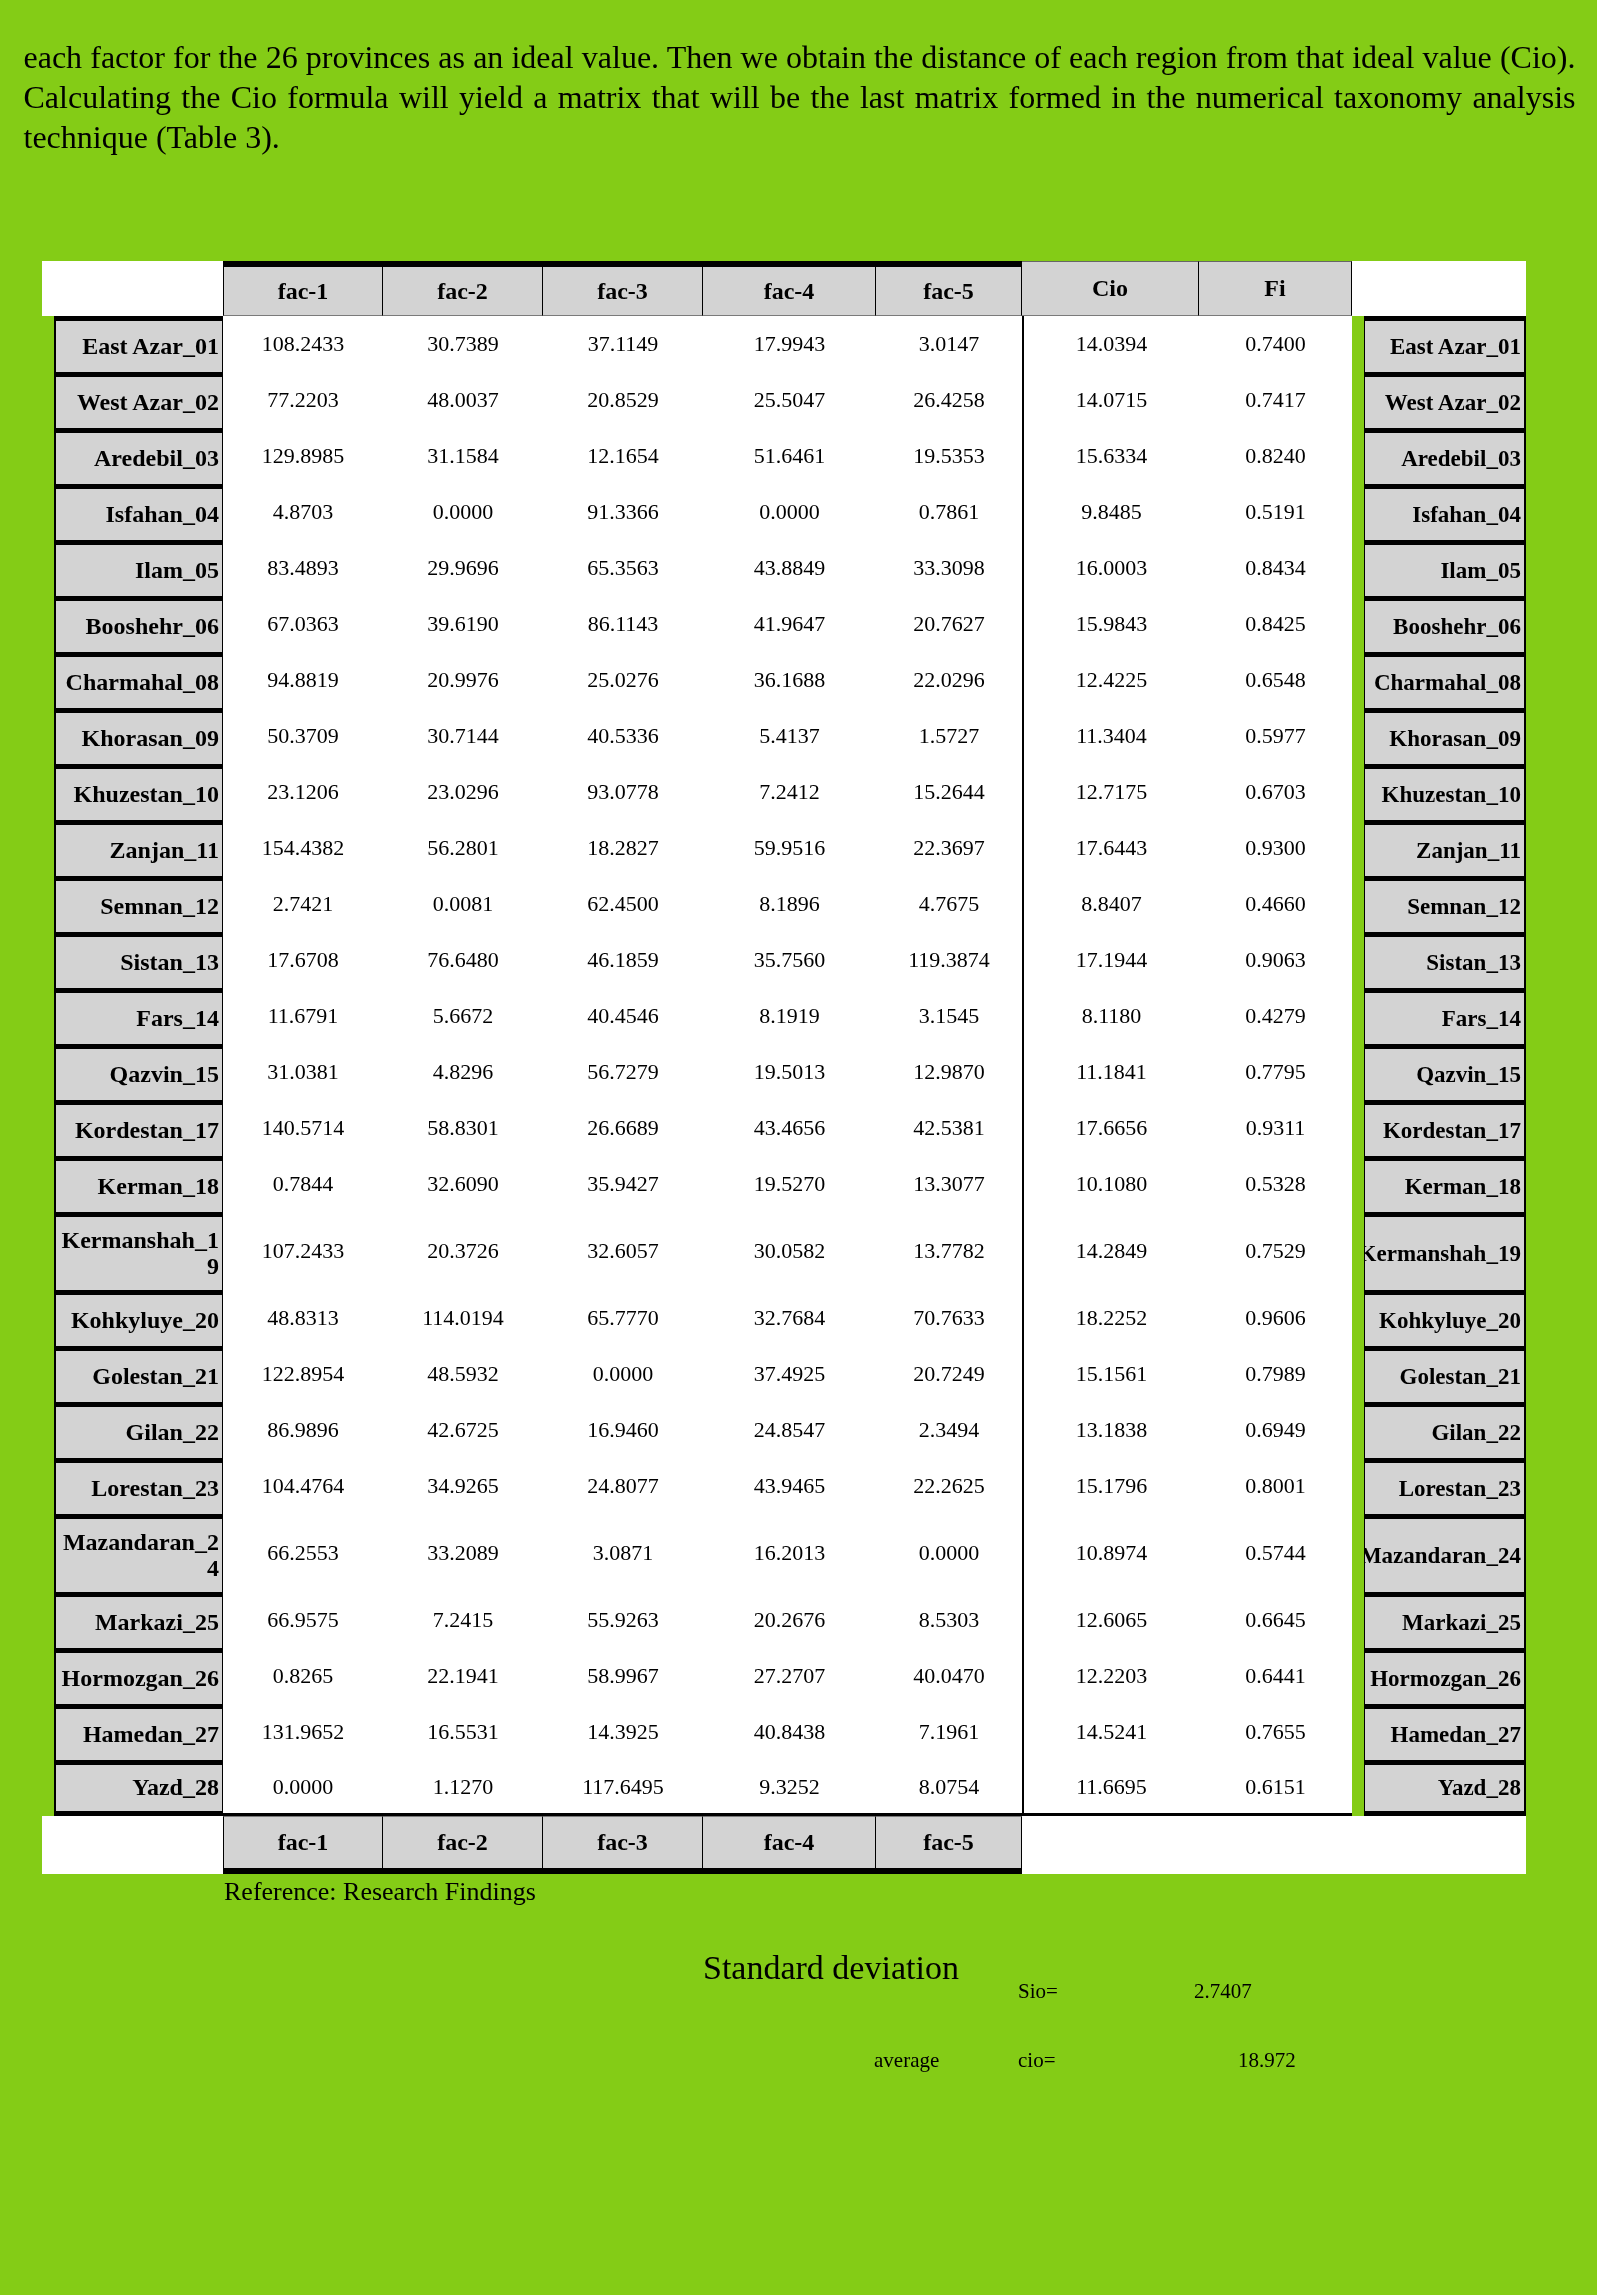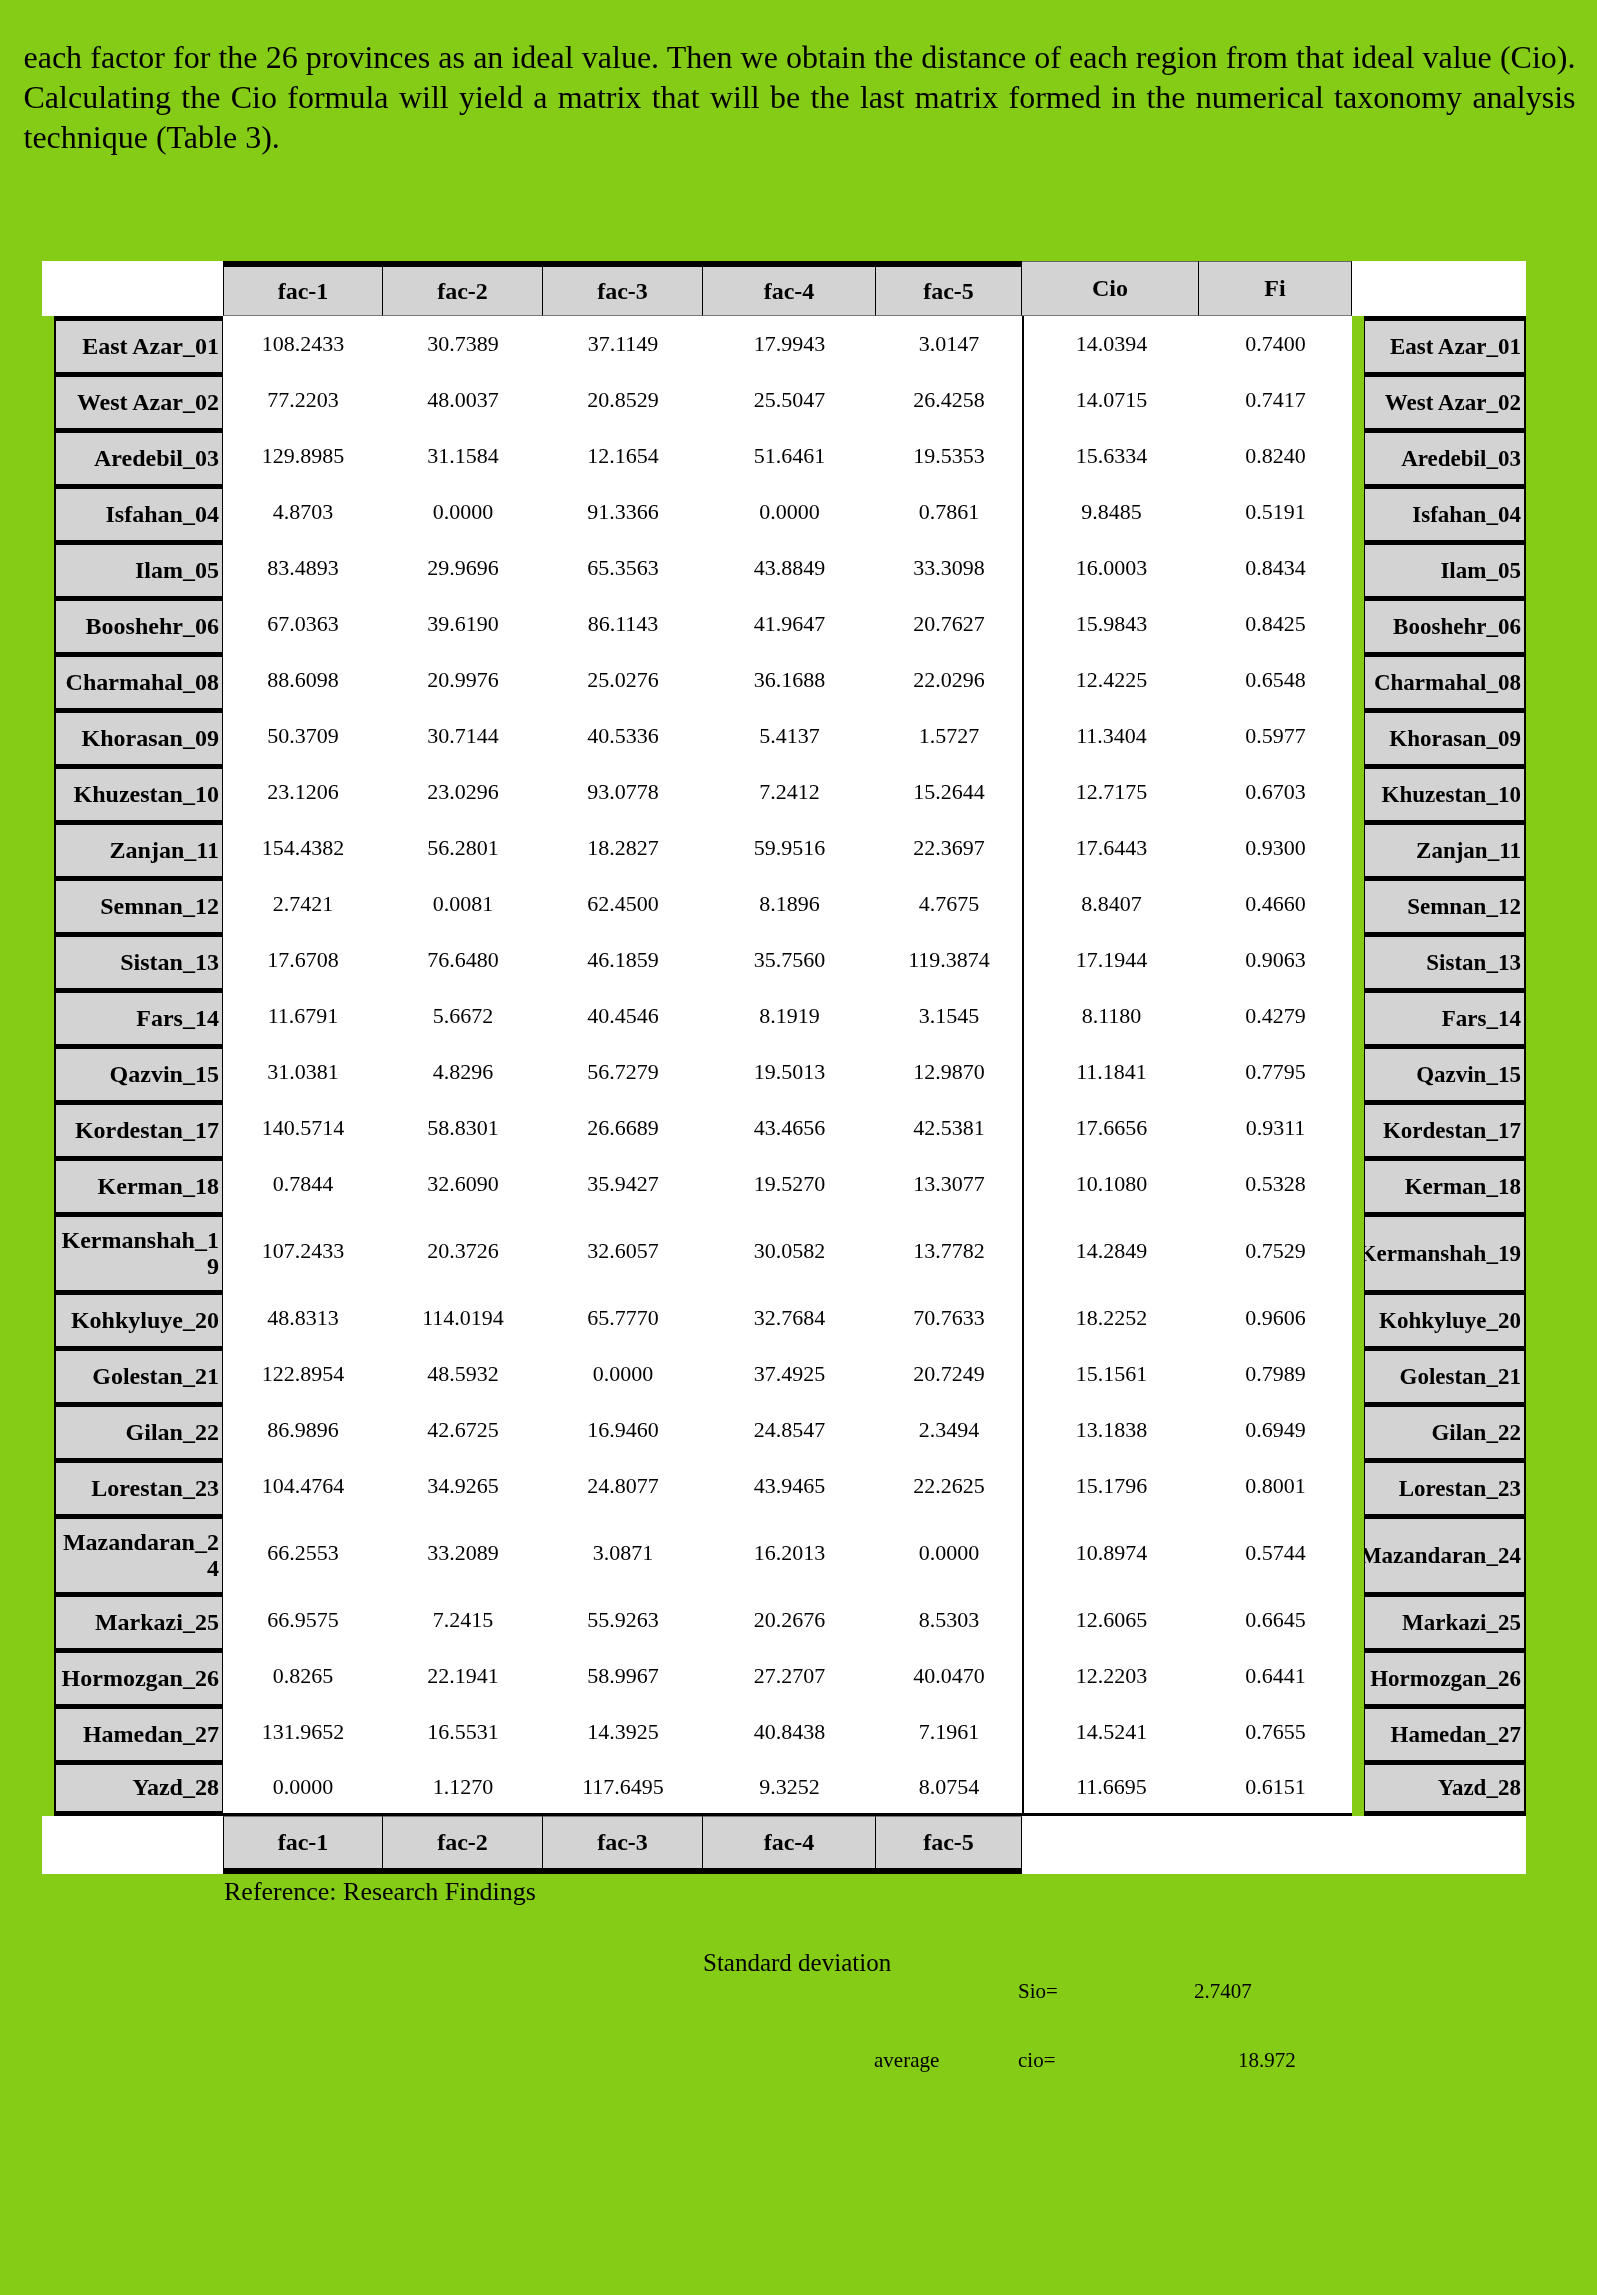--- a/index.html
+++ b/index.html
@@ -103,21 +103,21 @@
 
   
   .reference {
     position: absolute;
     left: 224px; top: 1877px;
     font-size: 26px;
   }
   .stddev {
     position: absolute;
     left: 703px; top: 1949px;
-    font-size: 25px;
+    font-size: 34px;
   }
   .note { position: absolute; font-size: 21px; }
   .sio-label   { left: 1018px; top: 1979px; }
   .sio-value   { left: 1194px; top: 1979px; }
   .avg-label   { left: 874px; top: 2048px; }
   .cio-label   { left: 1018px; top: 2048px; }
   .cio-value   { left: 1226px; top: 2048px; margin-left: 12px; }
 </style>
 </head>
 <body>
@@ -185,21 +185,21 @@
       <div class="cell lbl lbl-l">Booshehr_06</div>
       <div class="cell d">67.0363</div>
       <div class="cell d">39.6190</div>
       <div class="cell d">86.1143</div>
       <div class="cell d">41.9647</div>
       <div class="cell d">20.7627</div>
       <div class="cell d cio-col">15.9843</div>
       <div class="cell d">0.8425</div>
       <div class="cell lbl lbl-r">Booshehr_06</div>
       <div class="cell lbl lbl-l">Charmahal_08</div>
-      <div class="cell d">88.6098</div>
+      <div class="cell d">94.8819</div>
       <div class="cell d">20.9976</div>
       <div class="cell d">25.0276</div>
       <div class="cell d">36.1688</div>
       <div class="cell d">22.0296</div>
       <div class="cell d cio-col">12.4225</div>
       <div class="cell d">0.6548</div>
       <div class="cell lbl lbl-r">Charmahal_08</div>
       <div class="cell lbl lbl-l">Khorasan_09</div>
       <div class="cell d">50.3709</div>
       <div class="cell d">30.7144</div>

